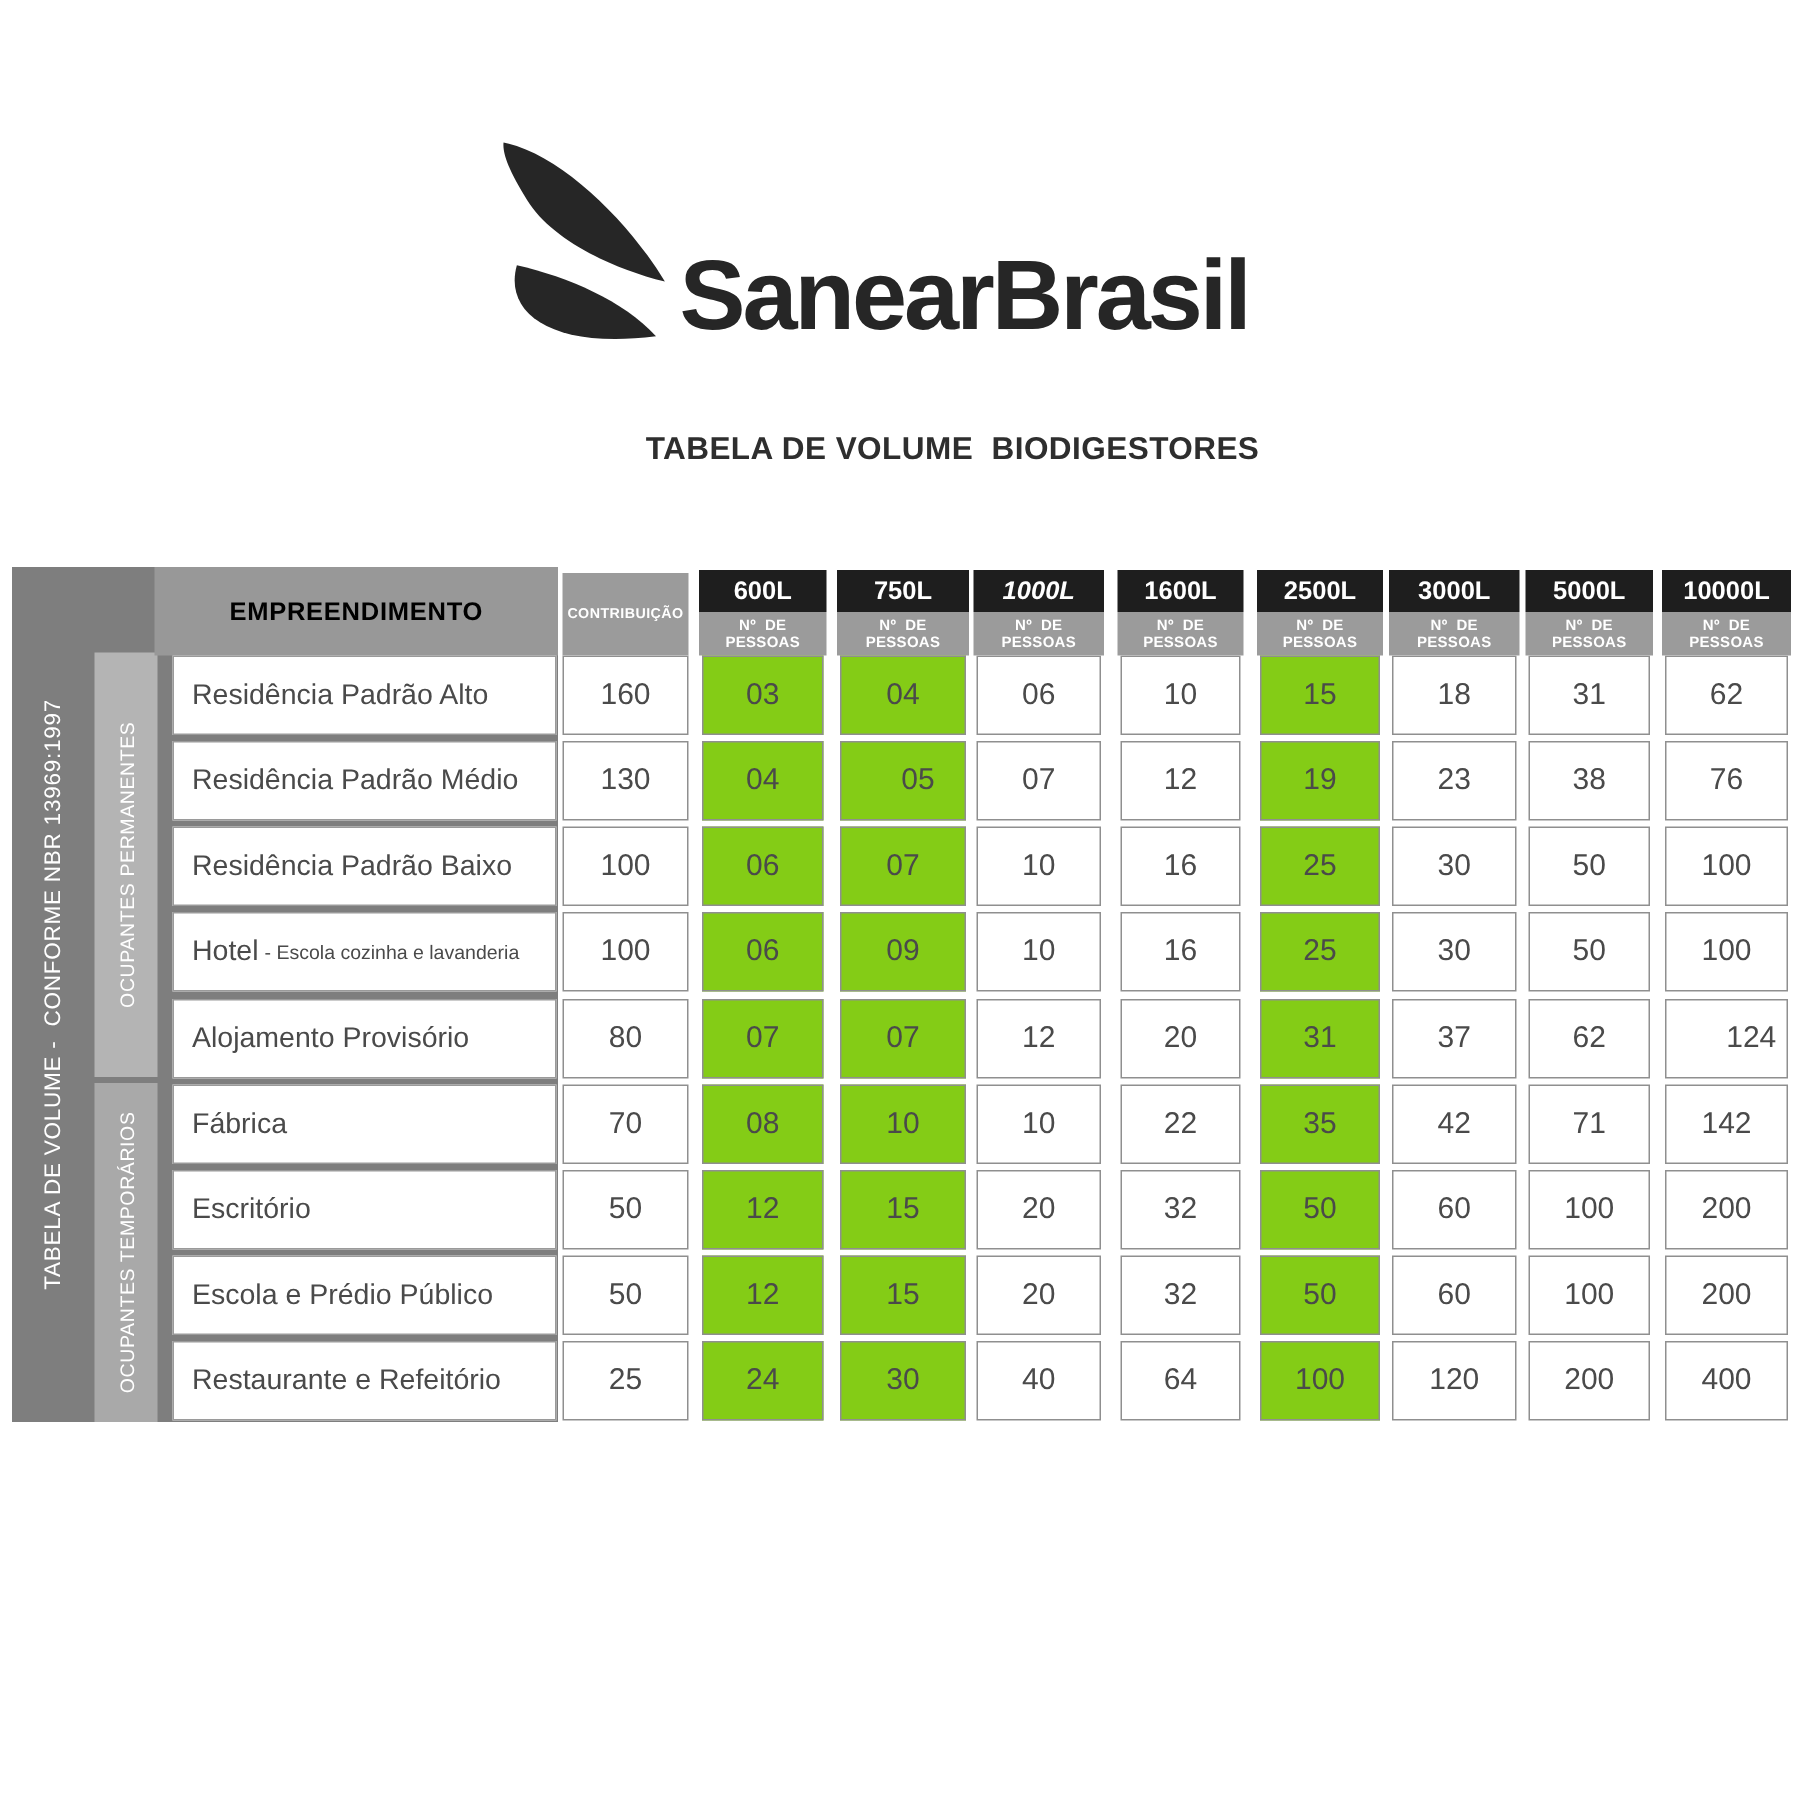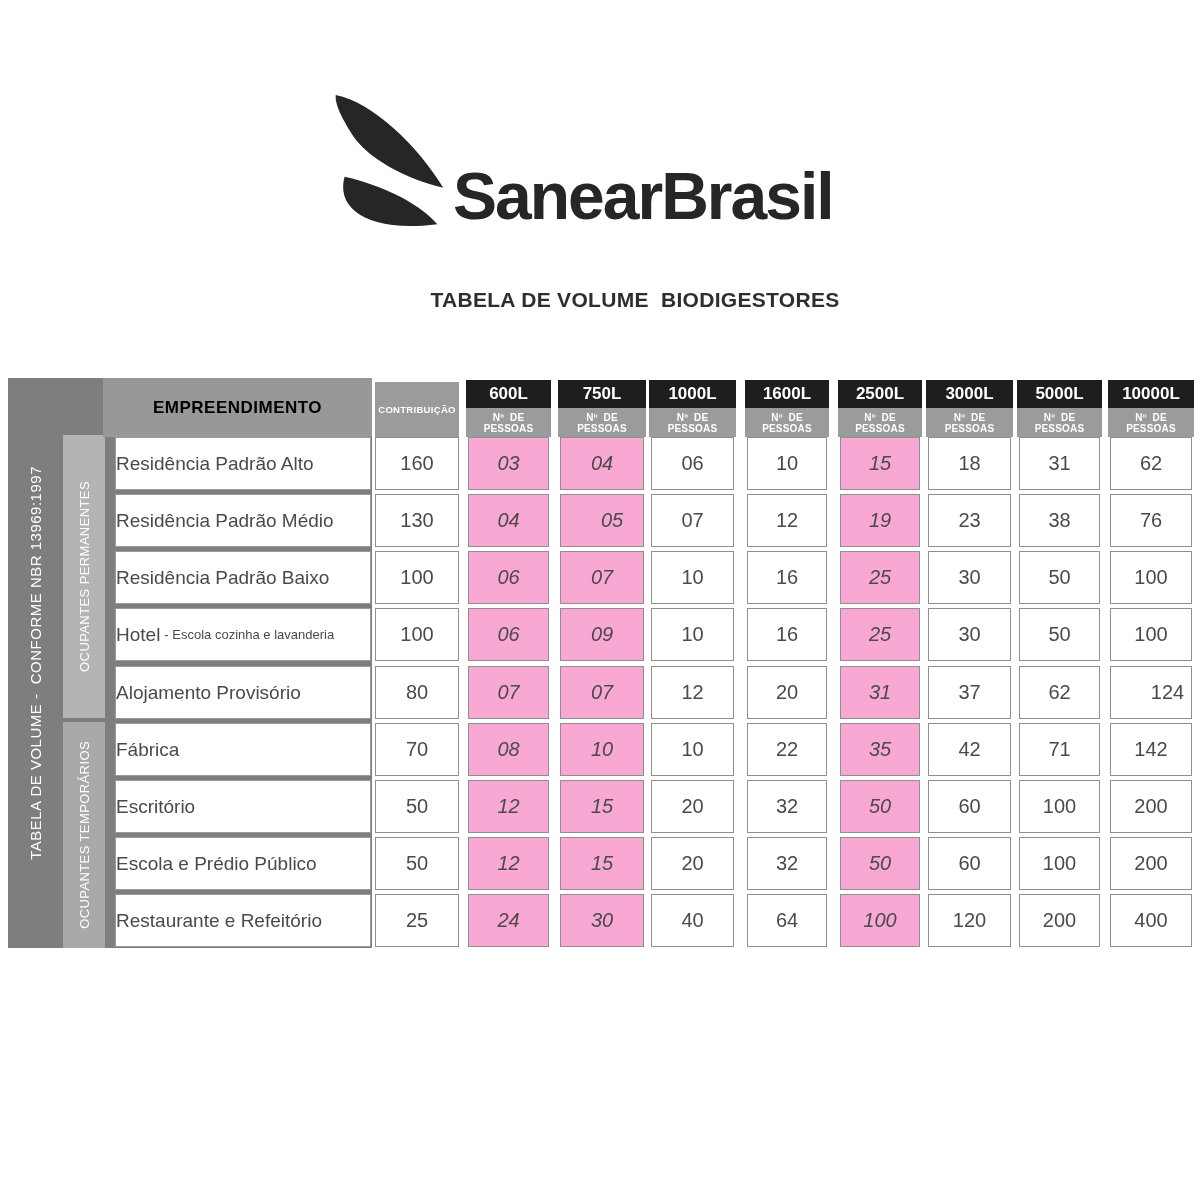--- a/index.html
+++ b/index.html
@@ -25,21 +25,21 @@
               display:flex;align-items:center;justify-content:center;}
   .group-bar span{writing-mode:vertical-rl;transform:rotate(180deg);
               color:#ffffff;font-size:13px;letter-spacing:.4px;white-space:pre;}
   .group-permanentes{top:57px;height:283px;background:#b4b4b4;}
   .group-temporarios{top:344px;height:226px;background:#a9a9a9;}
   .emp-header{position:absolute;left:95px;top:0;width:269px;height:59px;background:#989898;
               display:flex;align-items:center;justify-content:center;
               color:#000000;font-size:17px;font-weight:700;letter-spacing:.5px;}
   .row-label-cell{position:absolute;left:107px;width:256px;height:53px;background:#ffffff;
               border:1px solid #9a9a9a;box-sizing:border-box;
-              display:flex;align-items:center;
+              display:flex;align-items:center;padding-left:12px;
               font-size:19px;color:#4a4a4a;white-space:nowrap;}
   .row-label-cell .suffix{font-size:13px;margin-left:4px;color:#4a4a4a;white-space:pre;}
 
   
   .contrib-header{position:absolute;left:375px;top:382px;width:84px;height:55px;background:#9b9b9b;
               display:flex;align-items:center;justify-content:center;
               color:#ffffff;font-size:9.5px;font-weight:700;letter-spacing:.3px;}
   .contrib-cell{position:absolute;left:375px;width:84px;height:53px;background:#ffffff;
               border:1px solid #8f8f8f;box-sizing:border-box;
               display:flex;align-items:center;justify-content:center;
@@ -49,21 +49,21 @@
   .vol-header-black{position:absolute;height:28px;background:#1e1e1e;
               display:flex;align-items:center;justify-content:center;
               color:#ffffff;font-size:17px;font-weight:700;}
   .vol-header-gray{position:absolute;height:29px;background:#9b9b9b;
               display:flex;flex-direction:column;align-items:center;justify-content:center;
               color:#ffffff;font-size:10px;font-weight:700;line-height:11px;letter-spacing:.2px;}
   .vol-header-gray div{white-space:pre;}
   .value-cell{position:absolute;height:53px;border:1px solid #8f8f8f;box-sizing:border-box;
               display:flex;align-items:center;justify-content:center;
               font-size:20px;color:#4a4a4a;background:#ffffff;}
-  .value-cell.shaded{background:#f9a8d4;font-style:italic;}
+  .value-cell.shaded{background:#84cc16;}
 </style>
 </head>
 <body>
 
 <svg class="logo-icon" viewBox="0 0 120 150" xmlns="http://www.w3.org/2000/svg">
   <path fill="#262626" d="M8,3 C45,10 92,55 117,97 C80,88 40,68 24,42 C14,26 7,12 8,3 Z"></path>
   <path fill="#262626" d="M17,86 C8,118 40,143 111,134 C89,110 52,94 17,86 Z"></path>
 </svg>
 <div class="logo-text">SanearBrasil</div>
 
@@ -145,21 +145,21 @@
     </div>
     <div class="value-cell shaded" style="left: 560px; width: 84px; top: 437px; height: 53px;">04</div>
     <div class="value-cell shaded" style="left: 560px; width: 84px; top: 494px; height: 53px; padding-left: 20px;">05</div>
     <div class="value-cell shaded" style="left: 560px; width: 84px; top: 551px; height: 53px;">07</div>
     <div class="value-cell shaded" style="left: 560px; width: 84px; top: 608px; height: 53px;">09</div>
     <div class="value-cell shaded" style="left: 560px; width: 84px; top: 666px; height: 53px;">07</div>
     <div class="value-cell shaded" style="left: 560px; width: 84px; top: 723px; height: 53px;">10</div>
     <div class="value-cell shaded" style="left: 560px; width: 84px; top: 780px; height: 53px;">15</div>
     <div class="value-cell shaded" style="left: 560px; width: 84px; top: 837px; height: 53px;">15</div>
     <div class="value-cell shaded" style="left: 560px; width: 84px; top: 894px; height: 53px;">30</div>
-    <div class="vol-header-black" style="left: 649px; width: 87px; top: 380px;">1000L</div>
+    <div class="vol-header-black" style="left: 649px; width: 87px; top: 380px; font-style: italic;">1000L</div>
     <div class="vol-header-gray" style="left: 649px; width: 87px; top: 408px;">
       <div>Nº  DE</div>
       <div>PESSOAS</div>
     </div>
     <div class="value-cell" style="left: 651px; width: 83px; top: 437px; height: 53px;">06</div>
     <div class="value-cell" style="left: 651px; width: 83px; top: 494px; height: 53px;">07</div>
     <div class="value-cell" style="left: 651px; width: 83px; top: 551px; height: 53px;">10</div>
     <div class="value-cell" style="left: 651px; width: 83px; top: 608px; height: 53px;">10</div>
     <div class="value-cell" style="left: 651px; width: 83px; top: 666px; height: 53px;">12</div>
     <div class="value-cell" style="left: 651px; width: 83px; top: 723px; height: 53px;">10</div>

